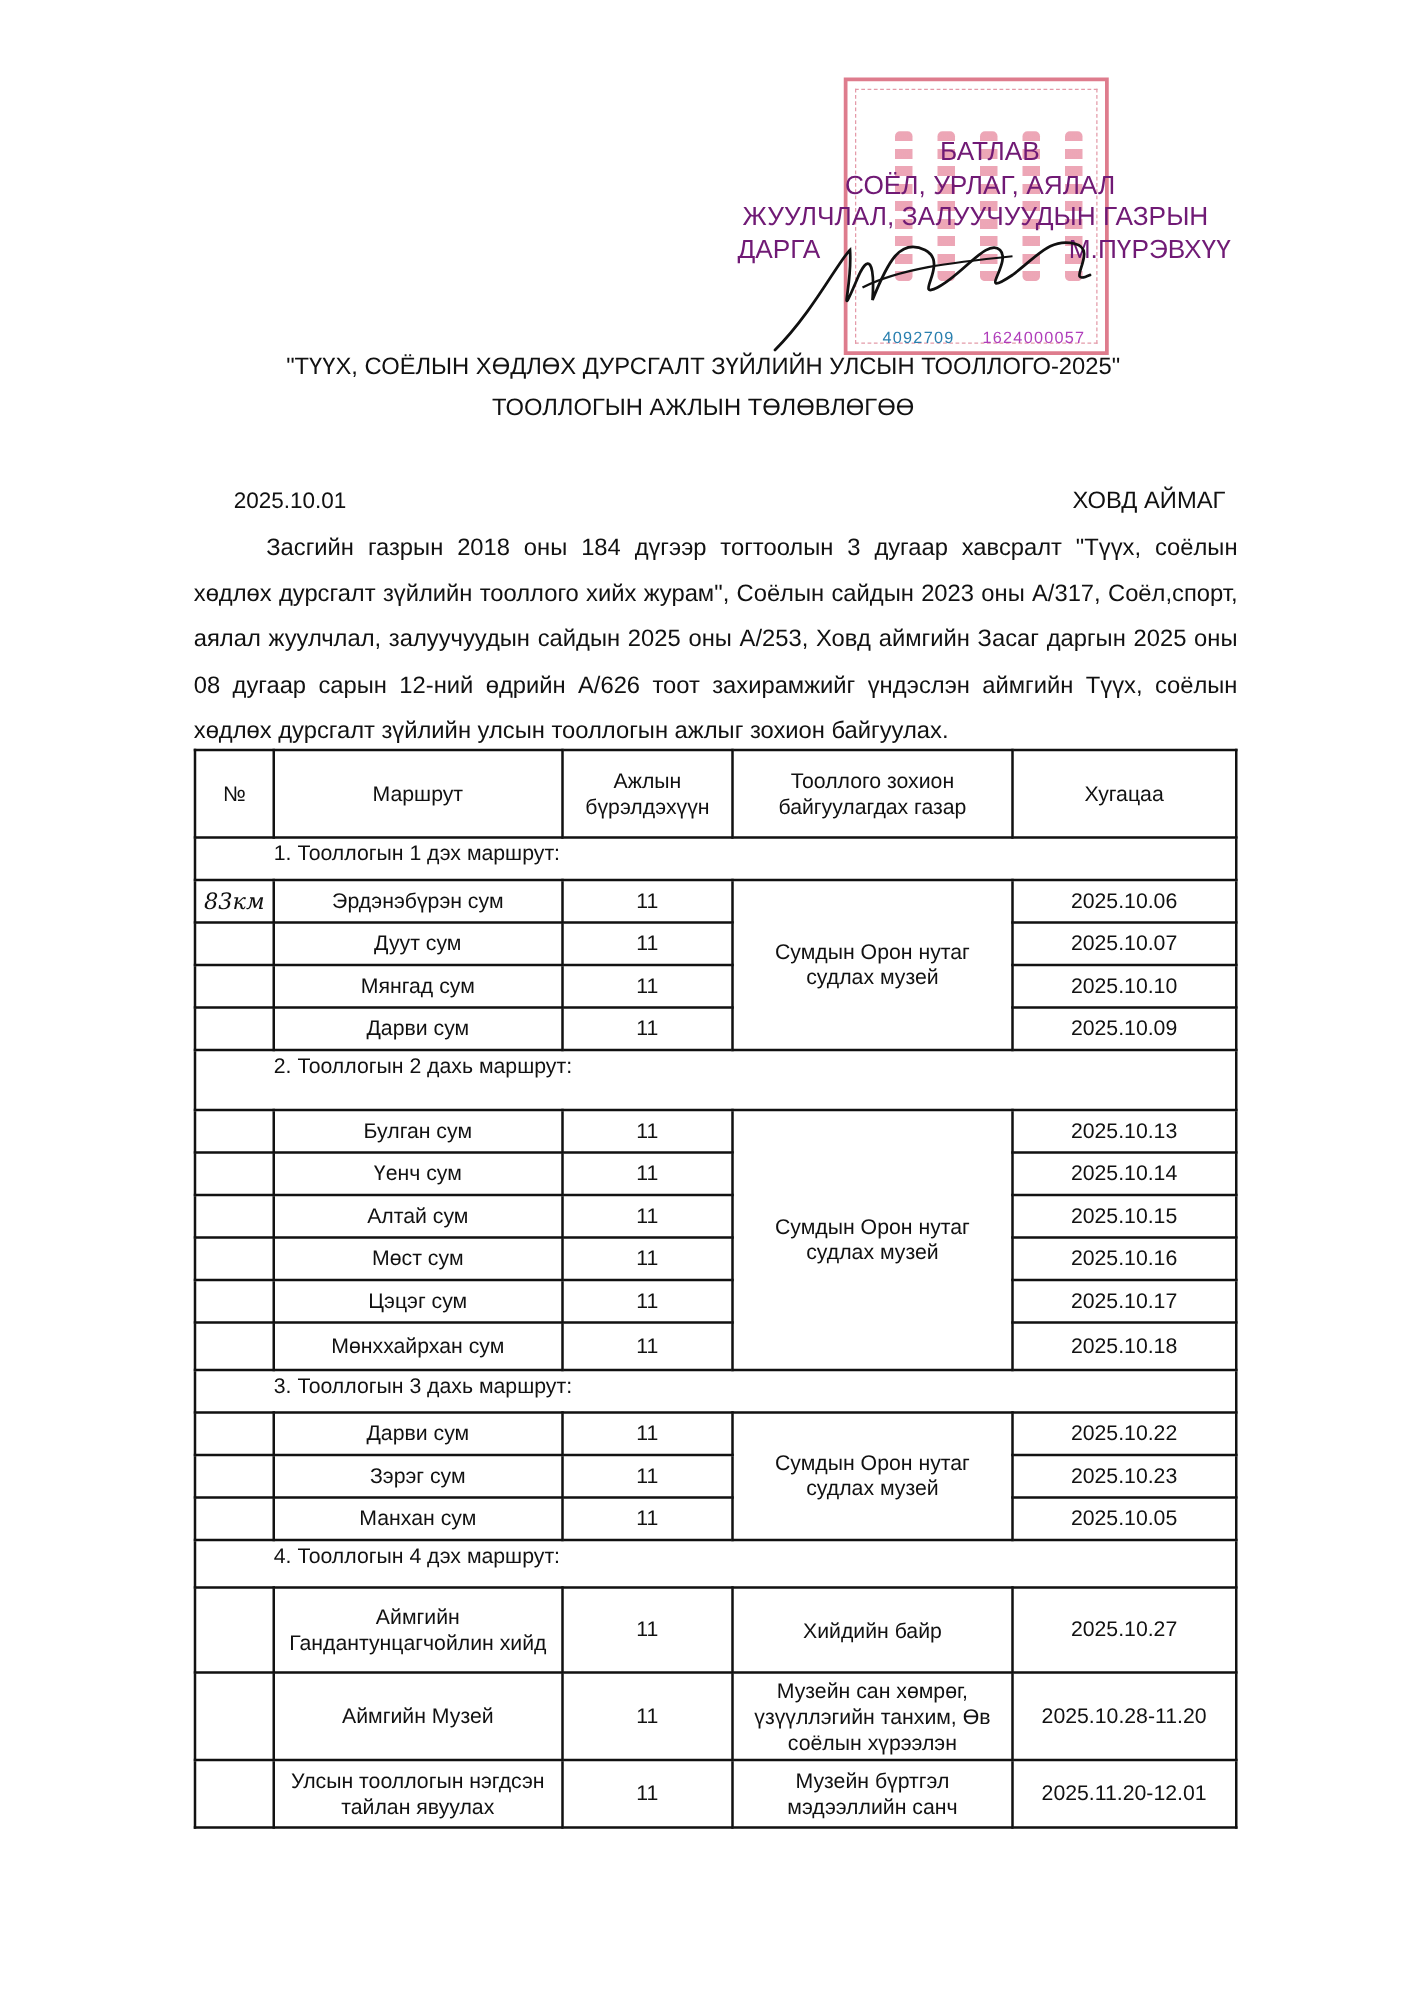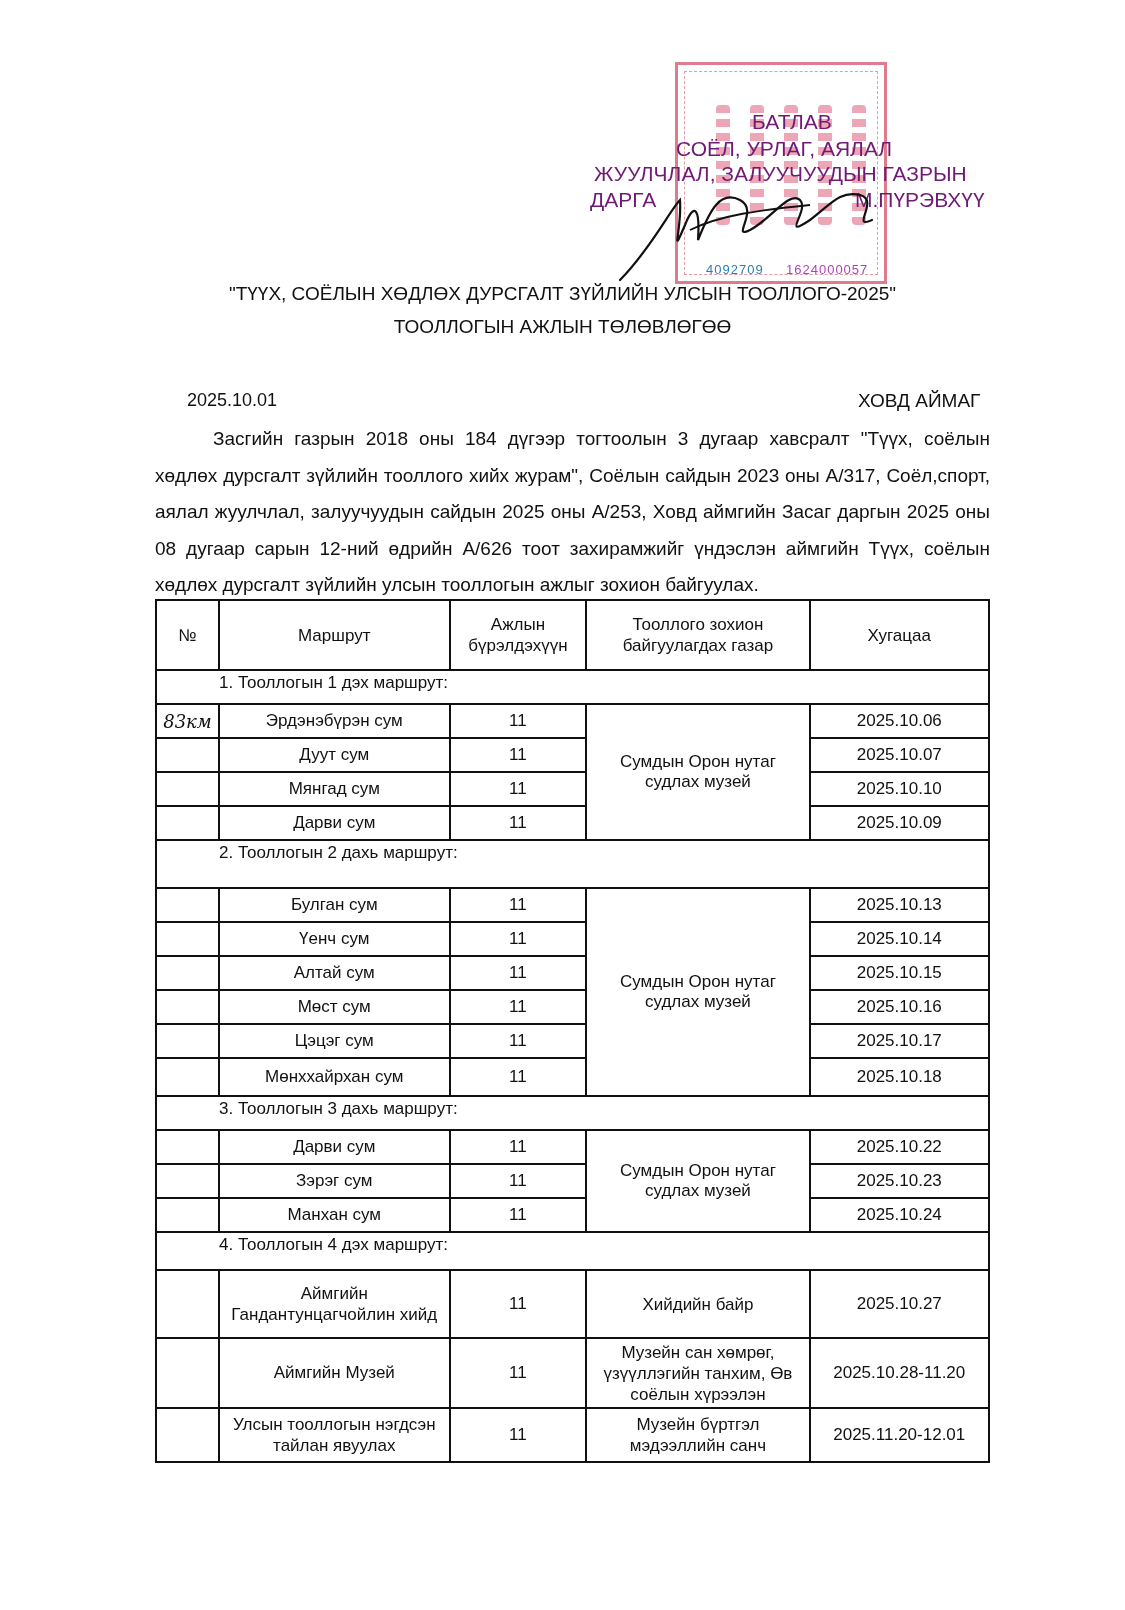--- a/index.html
+++ b/index.html
@@ -171,21 +171,21 @@
     <tr class="r">
       <td></td>
       <td>Зэрэг сум</td>
       <td>11</td>
       <td>2025.10.23</td>
     </tr>
     <tr class="r">
       <td></td>
       <td>Манхан сум</td>
       <td>11</td>
-      <td>2025.10.24</td>
+      <td>2025.10.05</td>
     </tr>
 
     <tr>
         <td colspan="5" class="route" style="height:34px">4.  Тооллогын 4 дэх маршрут:</td>
       </tr>
     <tr>
       <td style="height:66px"></td>
       <td class="multi">Аймгийн Гандантунцагчойлин хийд</td>
       <td>11</td>
       <td class="multi">Хийдийн байр</td>

